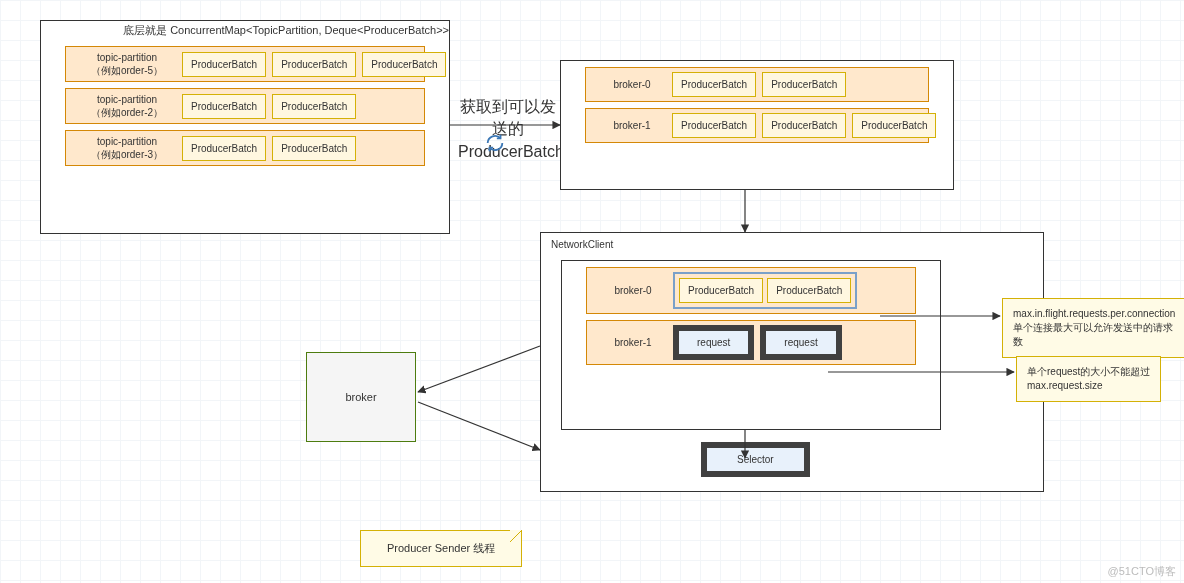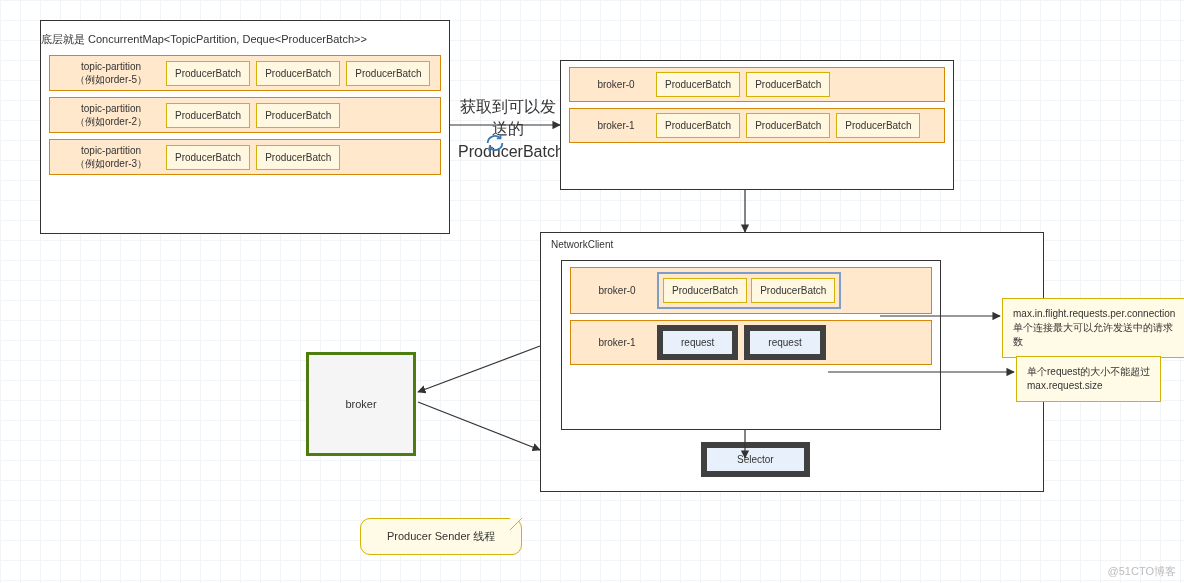--- a/index.html
+++ b/index.html
@@ -14,28 +14,28 @@
       #fff;
     width: 1184px;
     height: 583px;
     position: relative;
   }
   .panel {
     position: absolute;
     background: #fff;
     border: 1px solid #333;
   }
-  .title { text-align: left; margin: 11px 0 8px; }
+  .title { text-align: right; margin: 2px 0 8px; }
   .orange-box {
     background: #ffe8cc;
     border: 1px solid #d48806;
     display: flex;
     align-items: center;
     padding: 4px 6px;
-    margin: 6px 8px;
+    margin: 6px 24px;
   }
   .tp-label {
     width: 110px;
     flex: 0 0 110px;
     text-align: center;
     font-size: 10px;
     line-height: 1.3;
   }
   .batch-row { display: flex; gap: 6px; }
   .pb {
@@ -52,23 +52,23 @@
     font-size: 10px;
   }
   .dblborder {
     border: 2px double #7aa0c9;
     padding: 4px;
     display: flex;
     gap: 4px;
   }
   .broker {
     position: absolute;
-    width: 110px; height: 104px;
+    width: 110px; height: 90px;
     background: #f5f5f5;
-    border: 3px solid #4d7c0f;
+    border: 1px solid #4d7c0f;
     display: flex; align-items: center; justify-content: center;
     font-size: 11px;
   }
   .note {
     position: absolute;
     background: #fffbe6;
     border: 1px solid #d4b106;
     padding: 8px 10px;
     font-size: 10px;
     line-height: 1.4;
@@ -210,21 +210,21 @@
 </div>
 
 <div class="note" style="left:1002px; top:298px;">
   <span>max.in.flight.requests.per.connection</span><br>
   <span>单个连接最大可以允许发送中的请求数</span>
 </div>
 <div class="note" style="left:1016px; top:356px;">
   <span>单个request的大小不能超过</span><br>
   <span>max.request.size</span>
 </div>
-<div class="note title-note" style="left:360px; top:518px;border-radius:10px;">
+<div class="note title-note" style="left:360px; top:530px;">
   <span>Producer Sender 线程</span>
 </div>
 
 <div class="watermark">@51CTO博客</div>
 
 <svg class="arrows">
   <defs>
     <marker id="ah" viewBox="0 0 10 10" refX="9" refY="5" markerWidth="7" markerHeight="7" orient="auto-start-reverse">
       <path d="M0,0 L10,5 L0,10 Z" fill="#333"></path>
     </marker>

